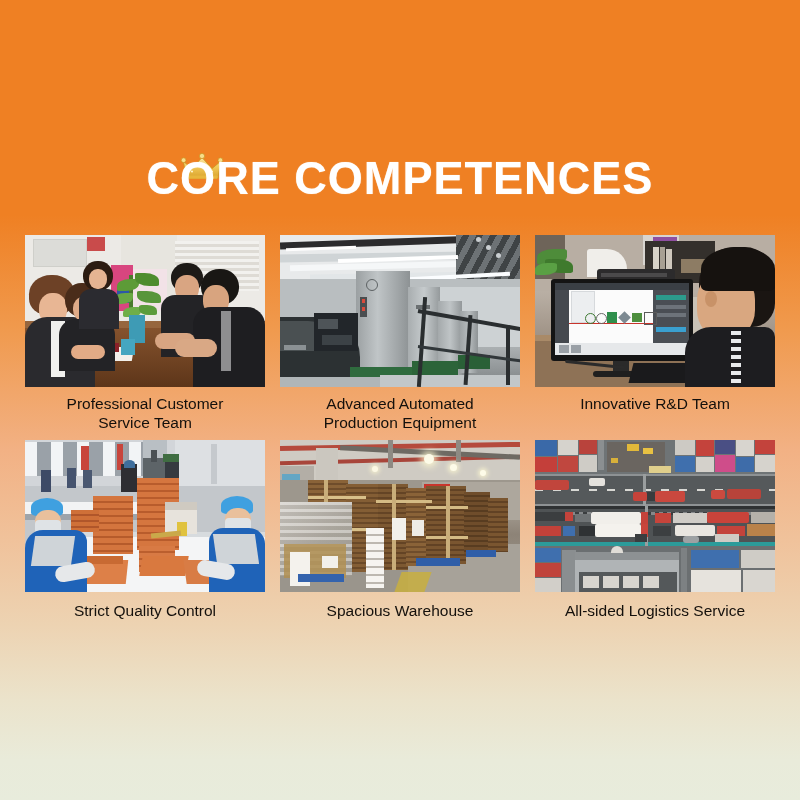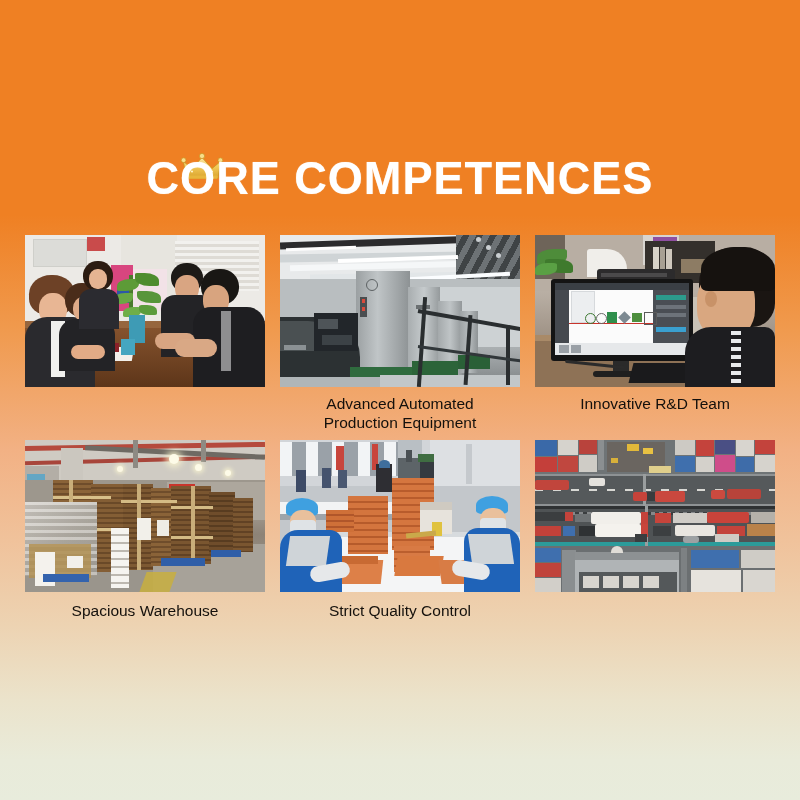--- a/index.html
+++ b/index.html
@@ -209,20 +209,22 @@
           <div class="l" style="left:176px;top:34px;width:38px;height:36px;border-radius:48%;background:#191714;"></div>
           <div class="l" style="left:178px;top:50px;width:26px;height:30px;border-radius:46%;background:#d8a47f;"></div>
           <div class="l" style="left:168px;top:72px;width:72px;height:80px;border-radius:18px 18px 0 0;background:#1e1e21;"></div>
           <div class="l" style="left:196px;top:76px;width:10px;height:60px;background:#8e8e90;"></div>
 
           <div class="l" style="left:130px;top:98px;width:40px;height:16px;border-radius:8px;background:#d8a582;"></div>
           <div class="l" style="left:150px;top:104px;width:42px;height:18px;border-radius:9px;background:#d9a885;"></div>
           <div class="l" style="left:46px;top:110px;width:34px;height:14px;border-radius:7px;background:#e2ab86;"></div>
         </div>
       </div>
+      <div class="caption">Professional Customer
+Service Team</div>
     </div>
 
     <div class="cell row1">
       <div class="photo p3">
         <div class="scene">
 
           <div class="l" style="left:0;top:0;width:240px;height:48px;background:#e8eaeb;"></div>
           <div class="l" style="left:0;top:4px;width:200px;height:7px;background:#2b2b2d;transform:rotate(-2deg);"></div>
           <div class="l" style="left:0;top:18px;width:186px;height:8px;background:#cfd4d6;transform:rotate(-1deg);"></div>
           <div class="l" style="left:10px;top:28px;width:180px;height:6px;background:#f5f7f8;transform:rotate(-1.5deg);"></div>
@@ -338,20 +340,83 @@
           <div class="l" style="left:170px;top:56px;width:12px;height:16px;border-radius:50%;background:#c89268;"></div>
           <div class="l" style="left:150px;top:92px;width:90px;height:60px;border-radius:26px 10px 0 0;background:#1d1d20;"></div>
           <div class="l" style="left:196px;top:96px;width:10px;height:52px;background:#b9bcc0;"></div>
           <div class="l" style="left:196px;top:96px;width:10px;height:52px;background:repeating-linear-gradient(to bottom,#e8eaec 0 4px,#1d1d20 4px 8px);"></div>
         </div>
       </div>
       <div class="caption">Innovative R&amp;D Team</div>
     </div>
 
     <div class="cell row2">
+      <div class="photo p4">
+        <div class="scene">
+
+          <div class="l" style="left:0;top:0;width:240px;height:50px;background:#d2d5d9;"></div>
+          <div class="l" style="left:0;top:2px;width:120px;height:34px;background:linear-gradient(to right,#f2f4f6 0 12px,#9aa1a8 12px 16px);background-size:26px 100%;"></div>
+          <div class="l" style="left:56px;top:6px;width:8px;height:24px;background:#c8453c;"></div>
+          <div class="l" style="left:92px;top:4px;width:6px;height:26px;background:#c8453c;"></div>
+          <div class="l" style="left:118px;top:0;width:24px;height:44px;background:#b9bfc4;"></div>
+          <div class="l" style="left:150px;top:0;width:90px;height:48px;background:#dde0e3;"></div>
+          <div class="l" style="left:186px;top:4px;width:6px;height:40px;background:#c5c9cd;"></div>
+
+          <div class="l" style="left:118px;top:18px;width:36px;height:26px;background:#5d6468;"></div>
+          <div class="l" style="left:126px;top:10px;width:6px;height:12px;background:#4a5054;"></div>
+          <div class="l" style="left:138px;top:14px;width:16px;height:8px;background:#3f6d42;"></div>
+
+          <div class="l" style="left:0;top:46px;width:240px;height:106px;background:#c3c7cb;"></div>
+
+          <div class="l" style="left:16px;top:30px;width:10px;height:22px;background:#3d4a66;"></div>
+          <div class="l" style="left:42px;top:28px;width:9px;height:20px;background:#45536e;"></div>
+          <div class="l" style="left:58px;top:30px;width:9px;height:18px;background:#4a5871;"></div>
+          <div class="l" style="left:96px;top:24px;width:16px;height:28px;background:#2e2e33;"></div>
+          <div class="l" style="left:99px;top:20px;width:11px;height:8px;border-radius:50% 50% 0 0;background:#3f6e9c;"></div>
+          <div class="l" style="left:140px;top:22px;width:14px;height:26px;background:#353a40;"></div>
+
+          <div class="l" style="left:0;top:62px;width:120px;height:12px;background:#f2f3f4;"></div>
+          <div class="l" style="left:0;top:74px;width:120px;height:6px;background:#9ea4aa;"></div>
+          <div class="l" style="left:24px;top:92px;width:216px;height:60px;background:#f4f5f6;"></div>
+          <div class="l" style="left:24px;top:92px;width:216px;height:5px;background:#d7dbde;"></div>
+
+          <div class="l" style="left:112px;top:38px;width:42px;height:72px;background:repeating-linear-gradient(to bottom,#d5763f 0 5px,#b85c2c 5px 7px);"></div>
+          <div class="l" style="left:68px;top:56px;width:40px;height:58px;background:repeating-linear-gradient(to bottom,#d4753e 0 5px,#b65b2b 5px 7px);"></div>
+          <div class="l" style="left:114px;top:106px;width:36px;height:26px;background:repeating-linear-gradient(to bottom,#d87a44 0 5px,#bb5f2e 5px 7px);"></div>
+          <div class="l" style="left:46px;top:70px;width:28px;height:22px;background:repeating-linear-gradient(to bottom,#cf7038 0 4px,#b0562a 4px 6px);"></div>
+
+          <div class="l" style="left:116px;top:116px;width:46px;height:20px;background:#d9793f;transform:skewX(-10deg);"></div>
+          <div class="l" style="left:160px;top:120px;width:46px;height:24px;background:#d87c45;transform:skewX(8deg);"></div>
+          <div class="l" style="left:52px;top:120px;width:50px;height:24px;background:#dd8048;transform:skewX(-6deg);"></div>
+          <div class="l" style="left:62px;top:116px;width:36px;height:8px;background:#c86a33;"></div>
+
+          <div class="l" style="left:140px;top:62px;width:32px;height:32px;background:#e7e3dc;"></div>
+          <div class="l" style="left:140px;top:62px;width:32px;height:8px;background:#cfcac1;"></div>
+          <div class="l" style="left:152px;top:82px;width:10px;height:14px;background:#e0c23e;"></div>
+          <div class="l" style="left:126px;top:92px;width:30px;height:5px;background:#caa94a;transform:rotate(-6deg);"></div>
+
+          <div class="l" style="left:6px;top:58px;width:32px;height:18px;border-radius:50% 50% 20% 20%;background:#3fa0e0;"></div>
+          <div class="l" style="left:10px;top:70px;width:26px;height:24px;border-radius:46%;background:#e9c09c;"></div>
+          <div class="l" style="left:10px;top:80px;width:26px;height:14px;border-radius:4px;background:#dfe3e6;"></div>
+          <div class="l" style="left:0;top:90px;width:62px;height:62px;border-radius:18px 12px 0 0;background:#1f63b8;"></div>
+          <div class="l" style="left:8px;top:96px;width:40px;height:30px;background:#cfd4d8;transform:skewX(-8deg);"></div>
+          <div class="l" style="left:30px;top:124px;width:40px;height:16px;border-radius:8px;background:#e6e8ea;transform:rotate(-10deg);"></div>
+
+          <div class="l" style="left:196px;top:56px;width:32px;height:18px;border-radius:50% 50% 20% 20%;background:#3fa0e0;"></div>
+          <div class="l" style="left:200px;top:68px;width:26px;height:24px;border-radius:46%;background:#e9c09c;"></div>
+          <div class="l" style="left:200px;top:78px;width:26px;height:14px;border-radius:4px;background:#dfe3e6;"></div>
+          <div class="l" style="left:184px;top:88px;width:56px;height:64px;border-radius:14px 16px 0 0;background:#1f63b8;"></div>
+          <div class="l" style="left:190px;top:94px;width:42px;height:30px;background:#cfd4d8;transform:skewX(8deg);"></div>
+          <div class="l" style="left:172px;top:122px;width:38px;height:16px;border-radius:8px;background:#e6e8ea;transform:rotate(10deg);"></div>
+        </div>
+      </div>
+      <div class="caption">Strict Quality Control</div>
+    </div>
+
+    <div class="cell row2">
       <div class="photo p5">
         <div class="scene">
 
           <div class="l" style="left:0;top:0;width:240px;height:42px;background:#cfcbc3;"></div>
           <div class="l" style="left:0;top:4px;width:240px;height:5px;background:#b54a3c;transform:rotate(-1deg);"></div>
           <div class="l" style="left:0;top:18px;width:240px;height:4px;background:#a8453a;transform:rotate(-1.5deg);"></div>
           <div class="l" style="left:60px;top:10px;width:180px;height:5px;background:#6e6a63;transform:rotate(3deg);"></div>
           <div class="l" style="left:108px;top:0;width:5px;height:28px;background:#8e8a83;"></div>
           <div class="l" style="left:176px;top:0;width:5px;height:22px;background:#8e8a83;"></div>
           <div class="l" style="left:144px;top:14px;width:10px;height:10px;border-radius:50%;background:#fdfbe8;box-shadow:0 0 7px 3px rgba(255,250,210,.85);"></div>
@@ -398,83 +463,20 @@
           <div class="l" style="left:86px;top:88px;width:18px;height:60px;background:repeating-linear-gradient(to bottom,#f6f4f0 0 6px,#bdb8b0 6px 8px);"></div>
           <div class="l" style="left:112px;top:78px;width:14px;height:22px;background:#f2f0ea;"></div>
           <div class="l" style="left:132px;top:80px;width:12px;height:16px;background:#eeece6;"></div>
 
           <div class="l" style="left:136px;top:118px;width:44px;height:8px;background:#2f5ea8;"></div>
           <div class="l" style="left:186px;top:110px;width:30px;height:7px;background:#2f5ea8;"></div>
           <div class="l" style="left:18px;top:134px;width:46px;height:8px;background:#3463ad;"></div>
         </div>
       </div>
       <div class="caption">Spacious Warehouse</div>
-    </div>
-
-    <div class="cell row2">
-      <div class="photo p4">
-        <div class="scene">
-
-          <div class="l" style="left:0;top:0;width:240px;height:50px;background:#d2d5d9;"></div>
-          <div class="l" style="left:0;top:2px;width:120px;height:34px;background:linear-gradient(to right,#f2f4f6 0 12px,#9aa1a8 12px 16px);background-size:26px 100%;"></div>
-          <div class="l" style="left:56px;top:6px;width:8px;height:24px;background:#c8453c;"></div>
-          <div class="l" style="left:92px;top:4px;width:6px;height:26px;background:#c8453c;"></div>
-          <div class="l" style="left:118px;top:0;width:24px;height:44px;background:#b9bfc4;"></div>
-          <div class="l" style="left:150px;top:0;width:90px;height:48px;background:#dde0e3;"></div>
-          <div class="l" style="left:186px;top:4px;width:6px;height:40px;background:#c5c9cd;"></div>
-
-          <div class="l" style="left:118px;top:18px;width:36px;height:26px;background:#5d6468;"></div>
-          <div class="l" style="left:126px;top:10px;width:6px;height:12px;background:#4a5054;"></div>
-          <div class="l" style="left:138px;top:14px;width:16px;height:8px;background:#3f6d42;"></div>
-
-          <div class="l" style="left:0;top:46px;width:240px;height:106px;background:#c3c7cb;"></div>
-
-          <div class="l" style="left:16px;top:30px;width:10px;height:22px;background:#3d4a66;"></div>
-          <div class="l" style="left:42px;top:28px;width:9px;height:20px;background:#45536e;"></div>
-          <div class="l" style="left:58px;top:30px;width:9px;height:18px;background:#4a5871;"></div>
-          <div class="l" style="left:96px;top:24px;width:16px;height:28px;background:#2e2e33;"></div>
-          <div class="l" style="left:99px;top:20px;width:11px;height:8px;border-radius:50% 50% 0 0;background:#3f6e9c;"></div>
-          <div class="l" style="left:140px;top:22px;width:14px;height:26px;background:#353a40;"></div>
-
-          <div class="l" style="left:0;top:62px;width:120px;height:12px;background:#f2f3f4;"></div>
-          <div class="l" style="left:0;top:74px;width:120px;height:6px;background:#9ea4aa;"></div>
-          <div class="l" style="left:24px;top:92px;width:216px;height:60px;background:#f4f5f6;"></div>
-          <div class="l" style="left:24px;top:92px;width:216px;height:5px;background:#d7dbde;"></div>
-
-          <div class="l" style="left:112px;top:38px;width:42px;height:72px;background:repeating-linear-gradient(to bottom,#d5763f 0 5px,#b85c2c 5px 7px);"></div>
-          <div class="l" style="left:68px;top:56px;width:40px;height:58px;background:repeating-linear-gradient(to bottom,#d4753e 0 5px,#b65b2b 5px 7px);"></div>
-          <div class="l" style="left:114px;top:106px;width:36px;height:26px;background:repeating-linear-gradient(to bottom,#d87a44 0 5px,#bb5f2e 5px 7px);"></div>
-          <div class="l" style="left:46px;top:70px;width:28px;height:22px;background:repeating-linear-gradient(to bottom,#cf7038 0 4px,#b0562a 4px 6px);"></div>
-
-          <div class="l" style="left:116px;top:116px;width:46px;height:20px;background:#d9793f;transform:skewX(-10deg);"></div>
-          <div class="l" style="left:160px;top:120px;width:46px;height:24px;background:#d87c45;transform:skewX(8deg);"></div>
-          <div class="l" style="left:52px;top:120px;width:50px;height:24px;background:#dd8048;transform:skewX(-6deg);"></div>
-          <div class="l" style="left:62px;top:116px;width:36px;height:8px;background:#c86a33;"></div>
-
-          <div class="l" style="left:140px;top:62px;width:32px;height:32px;background:#e7e3dc;"></div>
-          <div class="l" style="left:140px;top:62px;width:32px;height:8px;background:#cfcac1;"></div>
-          <div class="l" style="left:152px;top:82px;width:10px;height:14px;background:#e0c23e;"></div>
-          <div class="l" style="left:126px;top:92px;width:30px;height:5px;background:#caa94a;transform:rotate(-6deg);"></div>
-
-          <div class="l" style="left:6px;top:58px;width:32px;height:18px;border-radius:50% 50% 20% 20%;background:#3fa0e0;"></div>
-          <div class="l" style="left:10px;top:70px;width:26px;height:24px;border-radius:46%;background:#e9c09c;"></div>
-          <div class="l" style="left:10px;top:80px;width:26px;height:14px;border-radius:4px;background:#dfe3e6;"></div>
-          <div class="l" style="left:0;top:90px;width:62px;height:62px;border-radius:18px 12px 0 0;background:#1f63b8;"></div>
-          <div class="l" style="left:8px;top:96px;width:40px;height:30px;background:#cfd4d8;transform:skewX(-8deg);"></div>
-          <div class="l" style="left:30px;top:124px;width:40px;height:16px;border-radius:8px;background:#e6e8ea;transform:rotate(-10deg);"></div>
-
-          <div class="l" style="left:196px;top:56px;width:32px;height:18px;border-radius:50% 50% 20% 20%;background:#3fa0e0;"></div>
-          <div class="l" style="left:200px;top:68px;width:26px;height:24px;border-radius:46%;background:#e9c09c;"></div>
-          <div class="l" style="left:200px;top:78px;width:26px;height:14px;border-radius:4px;background:#dfe3e6;"></div>
-          <div class="l" style="left:184px;top:88px;width:56px;height:64px;border-radius:14px 16px 0 0;background:#1f63b8;"></div>
-          <div class="l" style="left:190px;top:94px;width:42px;height:30px;background:#cfd4d8;transform:skewX(8deg);"></div>
-          <div class="l" style="left:172px;top:122px;width:38px;height:16px;border-radius:8px;background:#e6e8ea;transform:rotate(10deg);"></div>
-        </div>
-      </div>
-      <div class="caption">Strict Quality Control</div>
     </div>
 
     <div class="cell row2">
       <div class="photo p6">
         <div class="scene">
 
           <div class="l" style="left:0;top:0;width:240px;height:34px;background:#6f7476;"></div>
           <div class="l" style="left:0;top:0;width:22px;height:16px;background:#3a69a8;"></div>
           <div class="l" style="left:0;top:17px;width:22px;height:15px;background:#c43f3a;"></div>
           <div class="l" style="left:23px;top:0;width:20px;height:15px;background:#d6d3cd;"></div>
@@ -556,16 +558,17 @@
           <div class="l" style="left:108px;top:136px;width:16px;height:12px;background:#d7d4ce;"></div>
           <div class="l" style="left:76px;top:106px;width:12px;height:7px;background:#e0ddd7;border-radius:6px 6px 0 0;"></div>
 
           <div class="l" style="left:156px;top:110px;width:48px;height:18px;background:#3f6fae;"></div>
           <div class="l" style="left:206px;top:110px;width:34px;height:18px;background:#cfccc6;"></div>
           <div class="l" style="left:156px;top:130px;width:50px;height:22px;background:#e6e3dd;"></div>
           <div class="l" style="left:208px;top:130px;width:32px;height:22px;background:#d9d6d0;"></div>
           <div class="l" style="left:146px;top:108px;width:6px;height:44px;background:#7d8183;"></div>
         </div>
       </div>
+      <div class="caption">All-sided Logistics Service</div>
     </div>
 
   </div>
 </div>
 
 </body></html>

